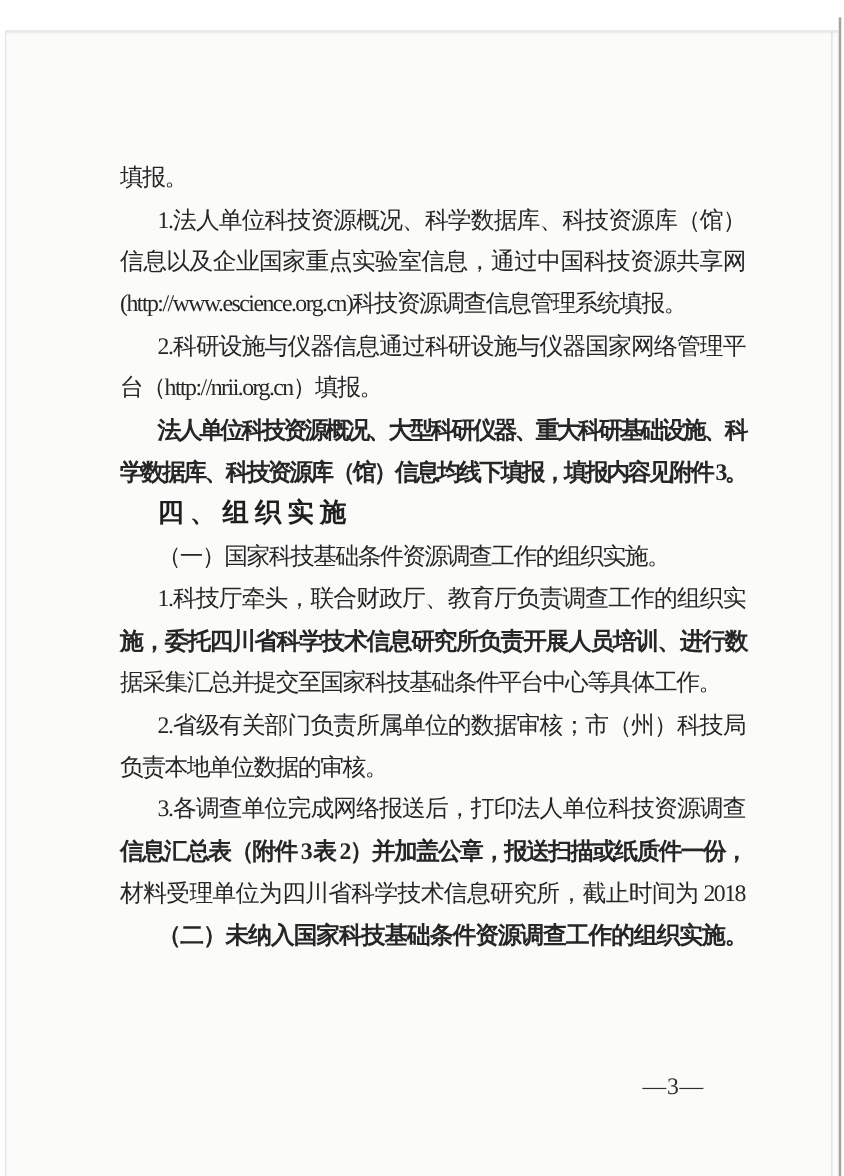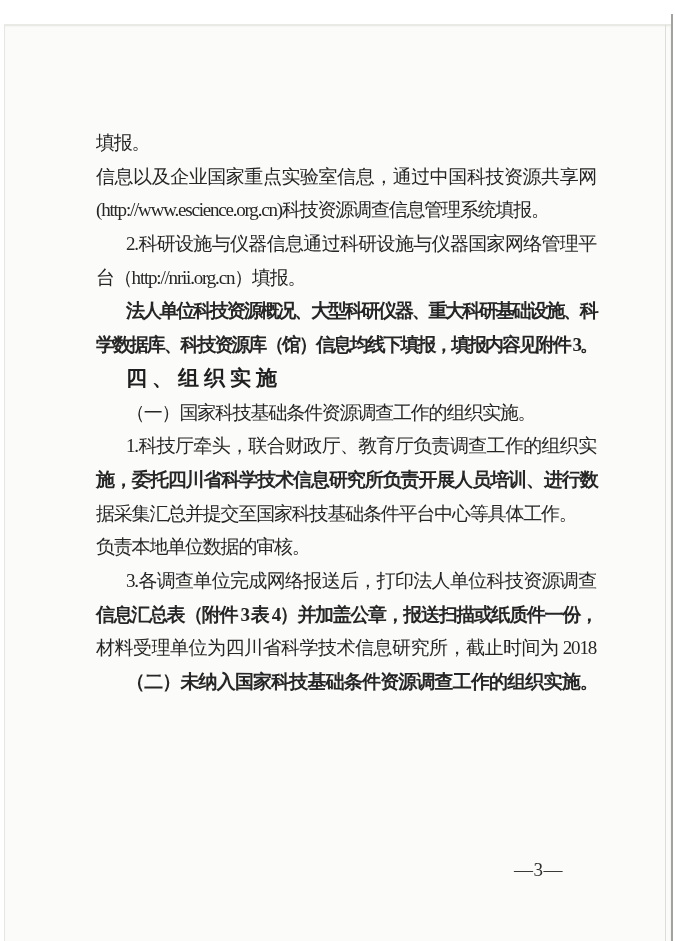--- a/index.html
+++ b/index.html
@@ -16,50 +16,52 @@
   #edge-right-dark{position:absolute;left:671px;top:0px;width:2px;height:941px;background:#a2a29e;}
   #bottom-bar{position:absolute;left:0px;top:937px;width:675px;height:4px;background:#161a24;}
 
   
   #textcol{position:absolute;left:96px;top:112px;width:500px;color:#262626;}
   .ln{height:33.7px;line-height:33.7px;font-size:19px;letter-spacing:-1.2px;
       white-space:nowrap;overflow:visible;}
   .ind{padding-left:30px;}
   .full{text-align:justify;text-align-last:justify;}
   .tight{letter-spacing:-2.8px;font-weight:bold;}
-  .head{font-family:Liberation Serif, serif;font-weight:bold;
+  .head{font-family:Liberation Mono, monospace;font-weight:bold;
         font-size:21px;letter-spacing:5px;color:#1f1f1f;}
   #page-num{position:absolute;top:845px;left:96px;width:467px;text-align:right;
             font-size:19px;letter-spacing:0.5px;color:#303030;}
 </style>
 </head>
 <body>
 
 <div id="stage">
   <div id="paper"></div>
   <div id="edge-top"></div>
   <div id="edge-left"></div>
   <div id="edge-right-faint"></div>
   <div id="edge-right-dark"></div>
   <div id="bottom-bar"></div>
 
   <div id="textcol">
     <div class="ln">填报。</div>
+    <div class="ln ind full">1.法人单位科技资源概况、科学数据库、科技资源库（馆）</div>
     <div class="ln full">信息以及企业国家重点实验室信息，通过中国科技资源共享网</div>
     <div class="ln">(http://www.escience.org.cn)科技资源调查信息管理系统填报。</div>
     <div class="ln ind full">2.科研设施与仪器信息通过科研设施与仪器国家网络管理平</div>
     <div class="ln">台（http://nrii.org.cn）填报。</div>
     <div class="ln ind full tight">法人单位科技资源概况、大型科研仪器、重大科研基础设施、科</div>
     <div class="ln full tight">学数据库、科技资源库（馆）信息均线下填报，填报内容见附件 3。</div>
     <div class="ln ind head">四、组织实施</div>
     <div class="ln ind">（一）国家科技基础条件资源调查工作的组织实施。</div>
     <div class="ln ind full">1.科技厅牵头，联合财政厅、教育厅负责调查工作的组织实</div>
     <div class="ln full tight">施，委托四川省科学技术信息研究所负责开展人员培训、进行数</div>
     <div class="ln">据采集汇总并提交至国家科技基础条件平台中心等具体工作。</div>
+    <div class="ln ind full">2.省级有关部门负责所属单位的数据审核；市（州）科技局</div>
     <div class="ln">负责本地单位数据的审核。</div>
     <div class="ln ind full">3.各调查单位完成网络报送后，打印法人单位科技资源调查</div>
-    <div class="ln full tight">信息汇总表（附件 3 表 4）并加盖公章，报送扫描或纸质件一份，</div>
+    <div class="ln full tight">信息汇总表（附件 3 表 2）并加盖公章，报送扫描或纸质件一份，</div>
     <div class="ln full">材料受理单位为四川省科学技术信息研究所，截止时间为 2018</div>
     <div class="ln ind full tight">（二）未纳入国家科技基础条件资源调查工作的组织实施。</div>
   </div>
 
   <div id="page-num">—3—</div>
 </div>
 
 </body></html>

